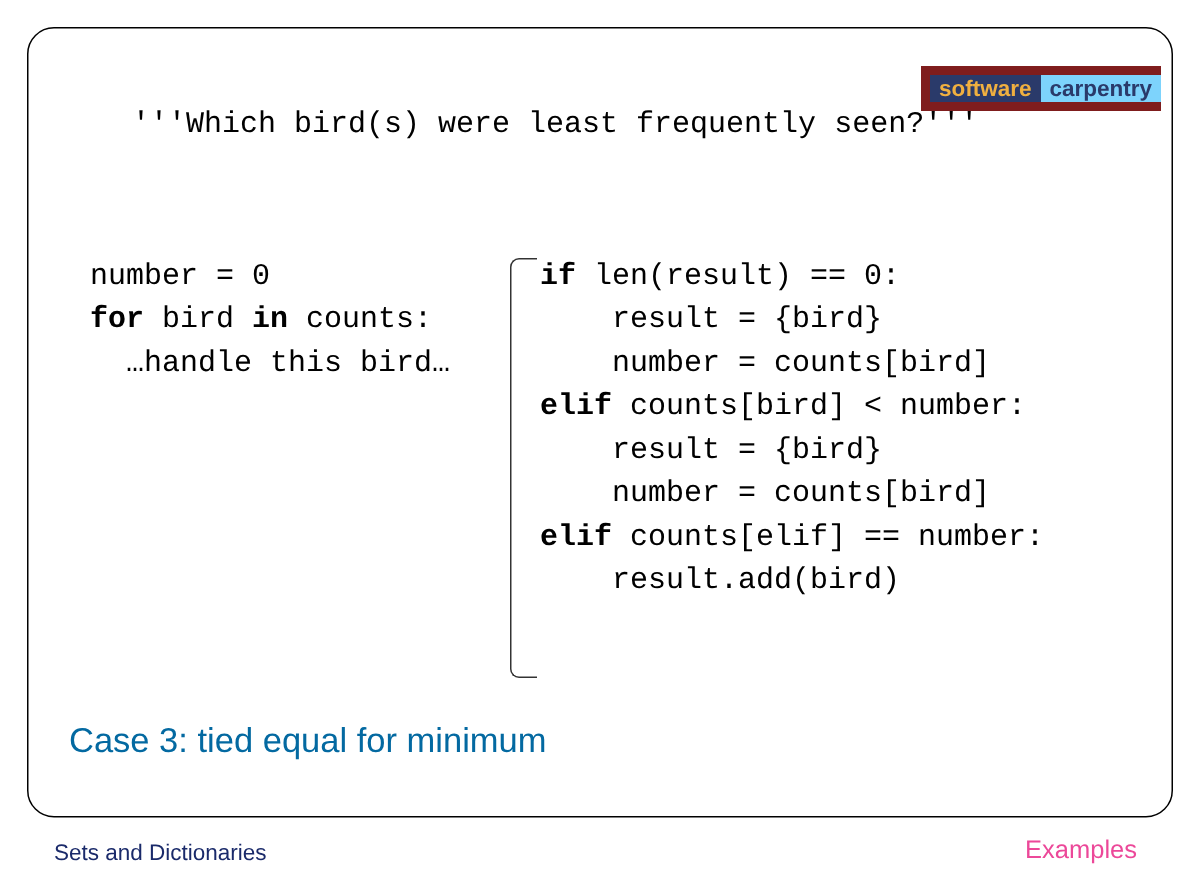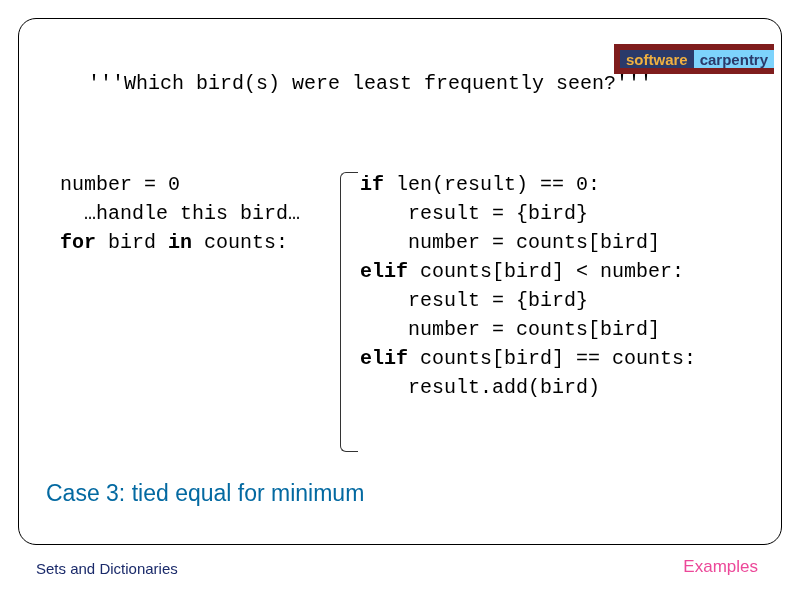--- a/index.html
+++ b/index.html
@@ -125,34 +125,34 @@
   <div class="logo-left">software</div>
   <div class="logo-right">carpentry</div>
 </div>
 
 <div class="code-area">
   <div class="code-line">    '''Which bird(s) were least frequently seen?'''</div>
 </div>
 
 <div class="left-block">
   <div class="code-line">number = 0</div>
+  <div class="code-line"><span class="kw">for</span><span> bird </span><span class="kw">in</span><span> counts:</span></div>
   <div class="code-line">  …handle this bird…</div>
-  <div class="code-line"><span class="kw">for</span><span> bird </span><span class="kw">in</span><span> counts:</span></div>
   <div class="code-line">&nbsp;</div>
 </div>
 
 <div class="bracket"></div>
 
 <div class="right-block">
   <div class="code-line"><span class="kw">if</span><span> len(result) == 0:</span></div>
   <div class="code-line">    result = {bird}</div>
   <div class="code-line">    number = counts[bird]</div>
   <div class="code-line"><span class="kw">elif</span><span> counts[bird] &lt; number:</span></div>
   <div class="code-line">    result = {bird}</div>
   <div class="code-line">    number = counts[bird]</div>
-  <div class="code-line"><span class="kw">elif</span><span> counts[bird] == counts:</span></div>
+  <div class="code-line"><span class="kw">elif</span><span> counts[elif] == number:</span></div>
   <div class="code-line">    result.add(bird)</div>
 </div>
 
 <div class="caption">Case 3: tied equal for minimum</div>
 
 <div class="footer-left">Sets and Dictionaries</div>
 <div class="footer-right">Examples</div>
 
 </body></html>

